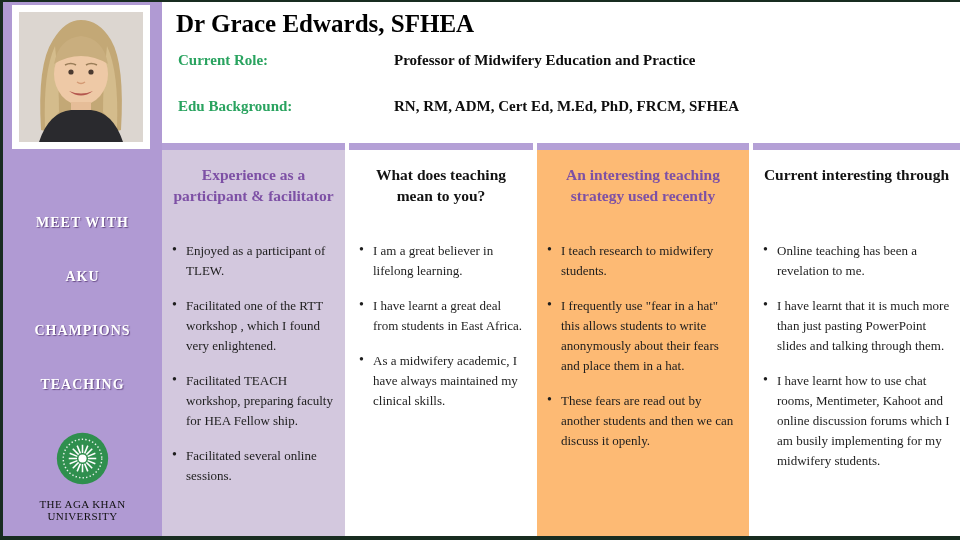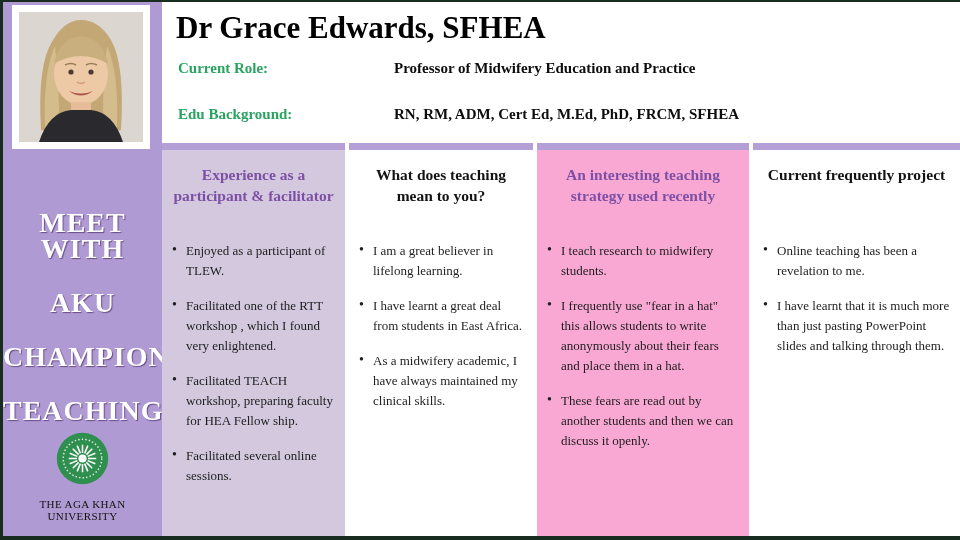--- a/index.html
+++ b/index.html
@@ -8,41 +8,41 @@
 
   .edge-top    { position:absolute; top:0; left:0; width:100%; height:2px; background:#182c20; }
   .edge-bottom { position:absolute; bottom:0; left:0; width:100%; height:4px; background:#182c20; }
   .edge-left   { position:absolute; top:0; left:0; width:3px; height:100%; background:#182c20; }
 
   
   .sidebar { position:absolute; left:3px; top:2px; width:159px; height:534px; background:#b09ad3; }
   .photo-frame { position:absolute; left:9px; top:3px; width:138px; height:144px; background:#ffffff; padding:7px; }
   .photo-frame svg { width:100%; height:100%; display:block; }
   .sidebar-title { position:absolute; top:208px; left:0; width:100%; text-align:center; color:#ffffff; }
-  .sidebar-line { font-size:28px; font-weight:bold; line-height:26px; margin-bottom:28px; letter-spacing:1px;
+  .sidebar-line { font-size:14px; font-weight:bold; line-height:26px; margin-bottom:28px; letter-spacing:1px;
                   text-shadow:1px 1px 1px rgba(80,50,110,0.75); }
   .logo-block { position:absolute; bottom:14px; left:0; width:100%; text-align:center; }
   .logo-block svg { width:55px; height:55px; }
   .logo-caption { margin-top:8px; font-size:11px; font-weight:normal; color:#111111; letter-spacing:0.4px; }
 
   
   .header { position:absolute; left:162px; top:2px; width:798px; height:141px; background:#ffffff; }
-  .slide-title { margin:8px 0 12px 14px; font-size:31px; font-weight:bold; color:#000000; }
+  .slide-title { margin:8px 0 12px 14px; font-size:25px; font-weight:bold; color:#000000; }
   .info-grid { margin:14px 0 0 16px; display:grid; grid-template-columns:216px 1fr; row-gap:29px;
                font-size:15px; font-weight:bold; }
   .info-label { color:#29a35f; }
   .info-value { color:#0d0d0d; }
 
   
   .columns { position:absolute; left:162px; top:143px; width:798px; height:393px; display:flex; }
   .col { position:relative; padding:7px 9px 0 9px; height:100%; }
   .col-bar { position:absolute; top:0; left:0; right:0; height:7px; background:#b4a0d6; }
   .col-1 { width:183px; margin-right:4px; background:#d3c8de; }
   .col-2 { width:184px; margin-right:4px; background:#ffffff; }
-  .col-3 { width:212px; margin-right:4px; background:#f9a8d4; }
+  .col-3 { width:212px; margin-right:4px; background:#fdba74; }
   .col-4 { width:207px; background:#ffffff; }
   .col-head { min-height:91px; display:flex; justify-content:center; align-items:flex-start;
               text-align:center; font-weight:bold; font-size:15.5px; line-height:21px; padding-top:14px; }
   .head-purple { color:#7d50a5; }
   .head-dark { color:#131313; }
   .bullets { list-style:none; font-size:13px; line-height:20px; color:#1d1d1d; }
   .bullets li { position:relative; padding-left:15px; margin-bottom:15px; }
   .bullets li::before { content:"\2022"; position:absolute; left:1px; top:-1px; font-size:14px; }
 </style>
 </head>
@@ -144,23 +144,24 @@
       <div class="col-head head-purple">An interesting teaching strategy used recently</div>
       <ul class="bullets">
         <li>I teach research to midwifery students.</li>
         <li>I frequently use "fear in a hat" this allows students to write anonymously about their fears and place them in a hat.</li>
         <li>These fears are read out by another students and then we can discuss it openly.</li>
       </ul>
     </div>
 
     <div class="col col-4">
       <div class="col-bar"></div>
-      <div class="col-head head-dark">Current frequently project</div>
+      <div class="col-head head-dark">Current interesting through</div>
       <ul class="bullets">
         <li>Online teaching has been a revelation to me.</li>
         <li>I have learnt that it is much more than just pasting PowerPoint slides and talking through them.</li>
+        <li>I have learnt how to use chat rooms, Mentimeter, Kahoot and online discussion forums which I am busily implementing for my midwifery students.</li>
       </ul>
     </div>
 
   </div>
 
   <div class="edge-bottom"></div>
 </div>
 
 </body></html>

